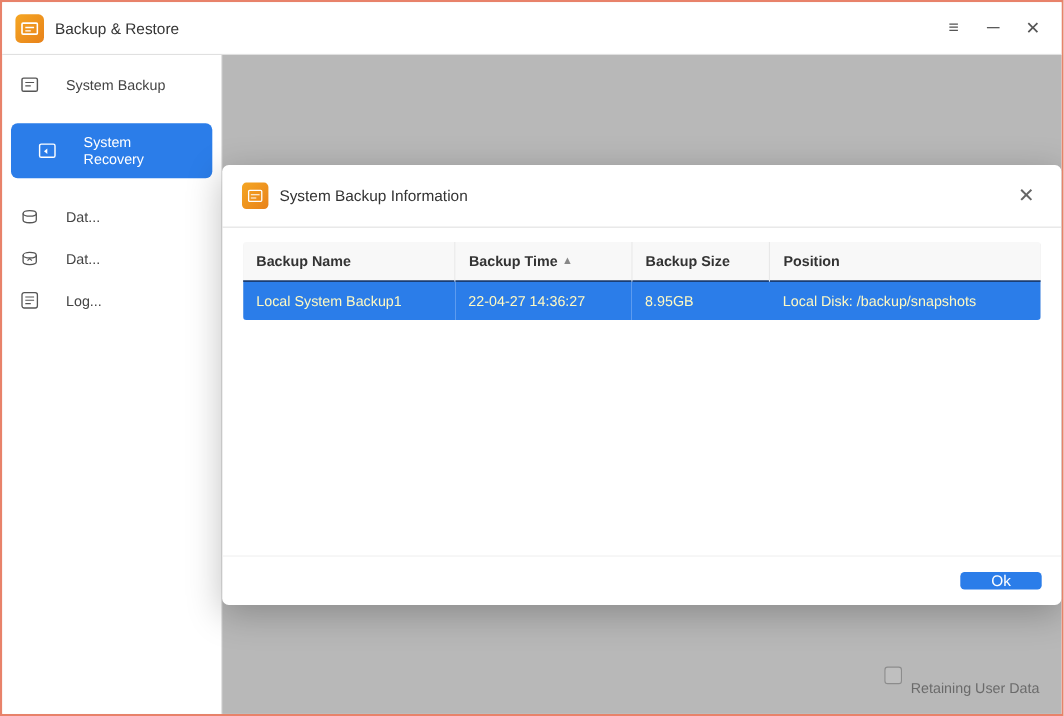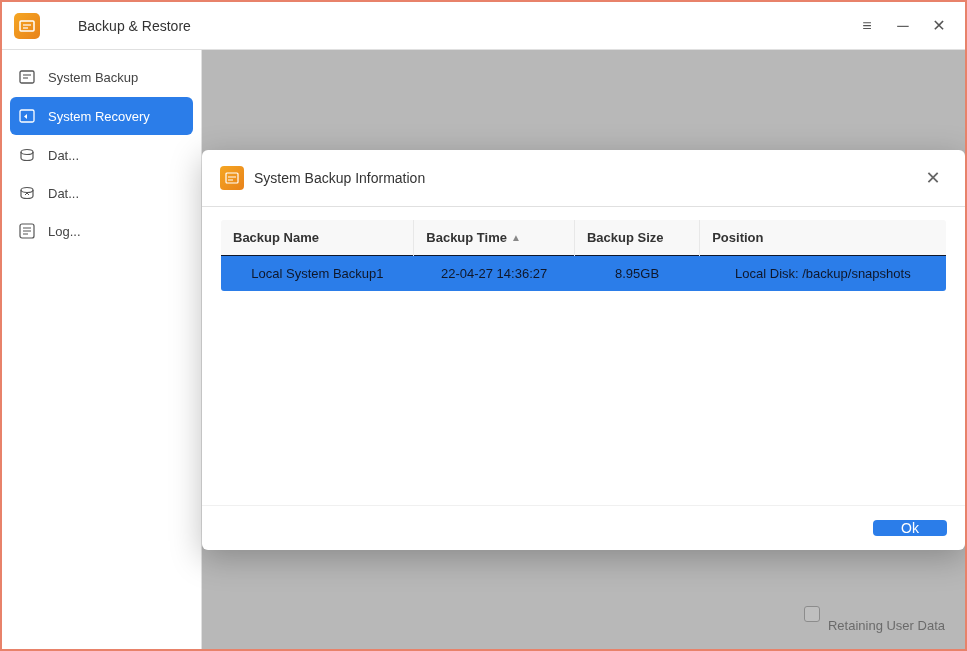--- a/index.html
+++ b/index.html
@@ -50,21 +50,20 @@
     .title-bar-icon svg {
       width: 16px;
       height: 16px;
     }
 
     .title-bar-title {
       font-size: 14px;
       font-weight: 500;
       color: #333;
       flex: 1;
-      margin-left: 28px;
     }
 
     .title-bar-controls {
       display: flex;
       gap: 8px;
       align-items: center;
     }
 
     .title-bar-btn {
       width: 28px;
@@ -96,29 +95,29 @@
       flex-shrink: 0;
     }
 
     .sidebar-item {
       display: flex;
       align-items: center;
       padding: 10px 16px;
       cursor: pointer;
       font-size: 13px;
       color: #444;
-      gap: 12px;
+      gap: 24px;
     }
 
     .sidebar-item.active {
       background: #2b7de9;
       color: white;
       border-radius: 6px;
-      margin: 1px 8px;
-      padding: 10px 8px;
+      margin: 16px 8px;
+      padding: 10px 24px;
     }
 
     .sidebar-item .icon {
       width: 18px;
       height: 18px;
       display: flex;
       align-items: center;
       justify-content: center;
       flex-shrink: 0;
     }
@@ -239,22 +238,21 @@
       font-size: 10px;
       color: #888;
     }
 
     .data-table tbody tr {
       border-bottom: 1px solid #f0f0f0;
     }
 
     .data-table tbody tr.selected {
       background: #2b7de9;
-      color: #0f172a;
-      text-align: center;
+      color: #fef9c3;
     }
 
     .data-table td {
       padding: 10px 12px;
       font-size: 13px;
     }
 
     
     .modal-footer {
       padding: 14px 18px;

